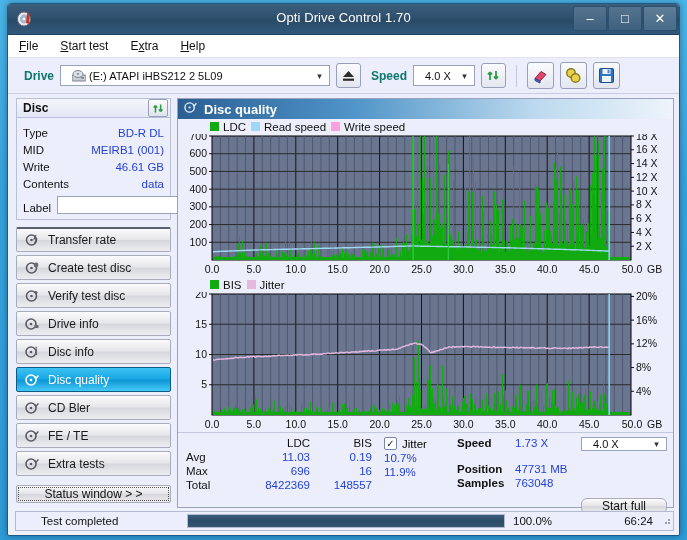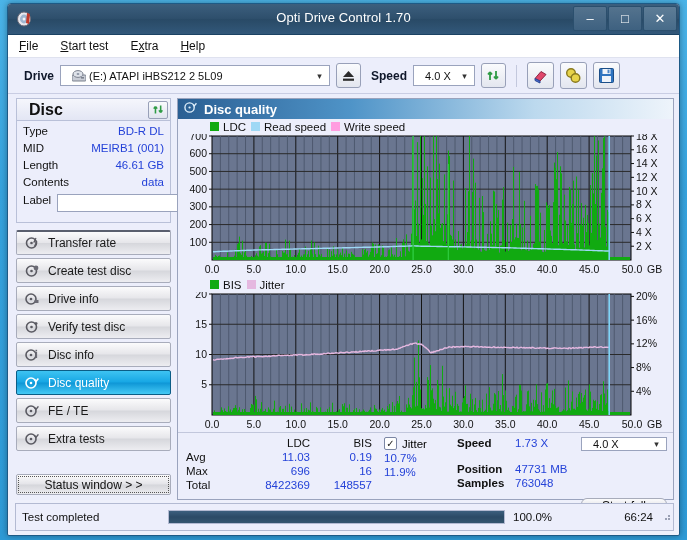--- a/index.html
+++ b/index.html
@@ -67,21 +67,21 @@
   #menubar .mi u { text-decoration: underline; }
   
   #toolbar {
     height: 36px; flex: none;
     background: #eceefb;
     display: flex; align-items: center;
     padding: 0 8px 0 16px;
     gap: 6px;
     border-bottom: 1px solid #c9cde3;
   }
-  .lbl-bold { font-size: 12px; font-weight: bold; color: #0f172a; }
+  .lbl-bold { font-size: 12px; font-weight: bold; color: #0f766e; }
   .combo {
     height: 21px; background: #fff;
     border: 1px solid #9aa3bd;
     display: flex; align-items: center;
     font-size: 11px; color: #111;
     padding: 0 2px 0 11px;
     position: relative;
   }
   .combo .cv { flex: 1; white-space: nowrap; overflow: hidden; }
   .combo .arrow {
@@ -105,37 +105,37 @@
     width: 167px; flex: none;
     padding: 4px 4px 0 8px;
     display: flex; flex-direction: column;
   }
   .panel-head {
     height: 22px;
     background: linear-gradient(180deg,#f5f6fc 0%,#e3e6f4 100%);
     border: 1px solid #b9c0d8;
     border-bottom: none;
     display: flex; align-items: center;
-    padding: 0 2px 0 12px;
-    font-size: 16px; font-weight: bold; color: #111; justify-content: space-between;
+    padding: 0 2px 0 6px;
+    font-size: 12px; font-weight: bold; color: #111; justify-content: space-between;
   }
   .panel-head .sp { flex: 1; }
   .mini-btn {
     width: 20px; height: 18px;
     background: linear-gradient(180deg,#fafbfd 0%,#dfe3ee 100%);
     border: 1px solid #98a0b8; border-radius: 2px;
     display: flex; align-items: center; justify-content: center;
   }
   #disc-panel {
     background: #eceefb;
     border: 1px solid #b9c0d8;
     padding: 4px 6px 5px 6px;
     font-size: 11.5px;
   }
-  .drow { display: flex; align-items: flex-start; height: 17px; }
+  .drow { display: flex; align-items: flex-end; height: 17px; }
   .drow .k { color: #111; }
   .drow .v { flex: 1; text-align: right; color: #2442d8; }
   #label-row { height: 23px; margin-top: 1px; }
   #label-input {
     flex: 1; height: 18px; margin: 0 4px 0 6px;
     background: #fff; border: 1px solid #9aa3bd;
   }
   .disc-gold {
     width: 19px; height: 19px; border-radius: 50%;
     background: radial-gradient(circle at 50% 50%, #fff 0 13%, #cfc05a 14% 44%, #e8e0a0 46% 70%, #c7b94e 72% 100%);
@@ -226,26 +226,26 @@
   .sr-btns { display: flex; flex-direction: column; gap: 4px; width: 86px; }
   .act-btn {
     height: 22px;
     background: linear-gradient(180deg,#fbfbfc 0%,#e6e6ea 48%,#d6d7dc 52%,#ededf1 100%);
     border: 1px solid #a8acbb; border-radius: 6px;
     display: flex; align-items: center; justify-content: center;
     font-size: 12px; color: #111; margin-top: 43px;
   }
   
   #statusbar {
-    height: 28px; flex: none;
+    height: 20px; flex: none;
     margin: 3px 5px 4px 7px;
     background: #eceefb;
     border: 1px solid #b3bad2;
     display: flex; align-items: center;
-    font-size: 11.5px; color: #111;
+    font-size: 11.5px; color: #111; padding-left: 19px;
   }
   #sb-text { padding-left: 6px; width: 150px; }
   #sb-prog {
     flex: 1; height: 14px; margin: 0 2px;
     background: #e6e8f3; border: 1px solid #b3bad2;
     position: relative; overflow: hidden;
   }
   #sb-fill {
     position: absolute; left: 0; top: 0; bottom: 0; width: 100%;
     background: linear-gradient(180deg,#3c5f7e 0%,#2b4a66 50%,#35566f 100%);
@@ -354,21 +354,21 @@
       <div id="disc-panel">
         <div class="drow">
           <span class="k">Type</span>
           <span class="v">BD-R DL</span>
         </div>
         <div class="drow">
           <span class="k">MID</span>
           <span class="v">MEIRB1 (001)</span>
         </div>
         <div class="drow">
-          <span class="k">Length</span>
+          <span class="k">Write</span>
           <span class="v">46.61 GB</span>
         </div>
         <div class="drow">
           <span class="k">Contents</span>
           <span class="v">data</span>
         </div>
         <div class="drow" id="label-row">
           <span class="k">Label</span>
           <input id="label-input" type="text" value="" placeholder="" style="">
           <span class="disc-gold-wrap">
@@ -394,36 +394,36 @@
                   <circle cx="6.5" cy="7" r="5" fill="none" stroke="#5a5a62" stroke-width="1.6"></circle>
                   <circle cx="6.5" cy="7" r="1.3" fill="#5a5a62"></circle>
                   <circle cx="11" cy="4" r="2.4" fill="#6a6a74"></circle>
                 </svg>
           </span>
           <span>Create test disc</span>
         </div>
         <div class="navbtn">
           <span class="nav-ico">
             <svg width="14" height="14" viewBox="0 0 14 14">
+                  <circle cx="6.5" cy="7" r="5" fill="none" stroke="#5a5a62" stroke-width="1.6"></circle>
+                  <circle cx="6.5" cy="7" r="1.3" fill="#5a5a62"></circle>
+                  <path d="M9.5 3.5 L12.5 3.5 M11 2 L11 5" stroke="#5a5a62" stroke-width="1.3"></path>
+                </svg>
+          </span>
+          <span>Verify test disc</span>
+        </div>
+        <div class="navbtn">
+          <span class="nav-ico">
+            <svg width="14" height="14" viewBox="0 0 14 14">
                   <circle cx="6" cy="7" r="5" fill="none" stroke="#5a5a62" stroke-width="1.6"></circle>
                   <circle cx="6" cy="7" r="1.3" fill="#5a5a62"></circle>
                   <rect x="9.5" y="8" width="4" height="3" fill="#6a6a74"></rect>
                 </svg>
           </span>
           <span>Drive info</span>
-        </div>
-        <div class="navbtn">
-          <span class="nav-ico">
-            <svg width="14" height="14" viewBox="0 0 14 14">
-                  <circle cx="6.5" cy="7" r="5" fill="none" stroke="#5a5a62" stroke-width="1.6"></circle>
-                  <circle cx="6.5" cy="7" r="1.3" fill="#5a5a62"></circle>
-                  <path d="M9.5 3.5 L12.5 3.5 M11 2 L11 5" stroke="#5a5a62" stroke-width="1.3"></path>
-                </svg>
-          </span>
-          <span>Verify test disc</span>
         </div>
         <div class="navbtn">
           <span class="nav-ico">
             <svg width="14" height="14" viewBox="0 0 14 14">
                   <circle cx="6" cy="7" r="5" fill="none" stroke="#5a5a62" stroke-width="1.6"></circle>
                   <circle cx="6" cy="7" r="1.3" fill="#5a5a62"></circle>
                   <rect x="10.5" y="4" width="1.6" height="6" fill="#6a6a74"></rect>
                   <rect x="10.5" y="1.8" width="1.6" height="1.6" fill="#6a6a74"></rect>
                 </svg>
           </span>
@@ -431,20 +431,30 @@
         </div>
         <div class="navbtn sel">
           <span class="nav-ico">
             <svg width="14" height="14" viewBox="0 0 14 14">
                   <circle cx="6" cy="7" r="5" fill="none" stroke="#ffffff" stroke-width="1.6"></circle>
                   <circle cx="6" cy="7" r="1.3" fill="#ffffff"></circle>
                   <path d="M9.6 3.6 L11 5.4 L13.4 2.4" stroke="#ffffff" stroke-width="1.6" fill="none"></path>
                 </svg>
           </span>
           <span>Disc quality</span>
+        </div>
+        <div class="navbtn">
+          <span class="nav-ico">
+            <svg width="14" height="14" viewBox="0 0 14 14">
+                  <circle cx="6" cy="7" r="5" fill="none" stroke="#5a5a62" stroke-width="1.6"></circle>
+                  <circle cx="6" cy="7" r="1.3" fill="#5a5a62"></circle>
+                  <path d="M9.6 3.6 L11 5.4 L13.4 2.4" stroke="#5a5a62" stroke-width="1.5" fill="none"></path>
+                </svg>
+          </span>
+          <span>CD Bler</span>
         </div>
         <div class="navbtn">
           <span class="nav-ico">
             <svg width="14" height="14" viewBox="0 0 14 14">
                   <circle cx="6" cy="7" r="5" fill="none" stroke="#5a5a62" stroke-width="1.6"></circle>
                   <circle cx="6" cy="7" r="1.3" fill="#5a5a62"></circle>
                   <path d="M9.6 3.6 L11 5.4 L13.4 2.4" stroke="#5a5a62" stroke-width="1.5" fill="none"></path>
                 </svg>
           </span>
           <span>FE / TE</span>

